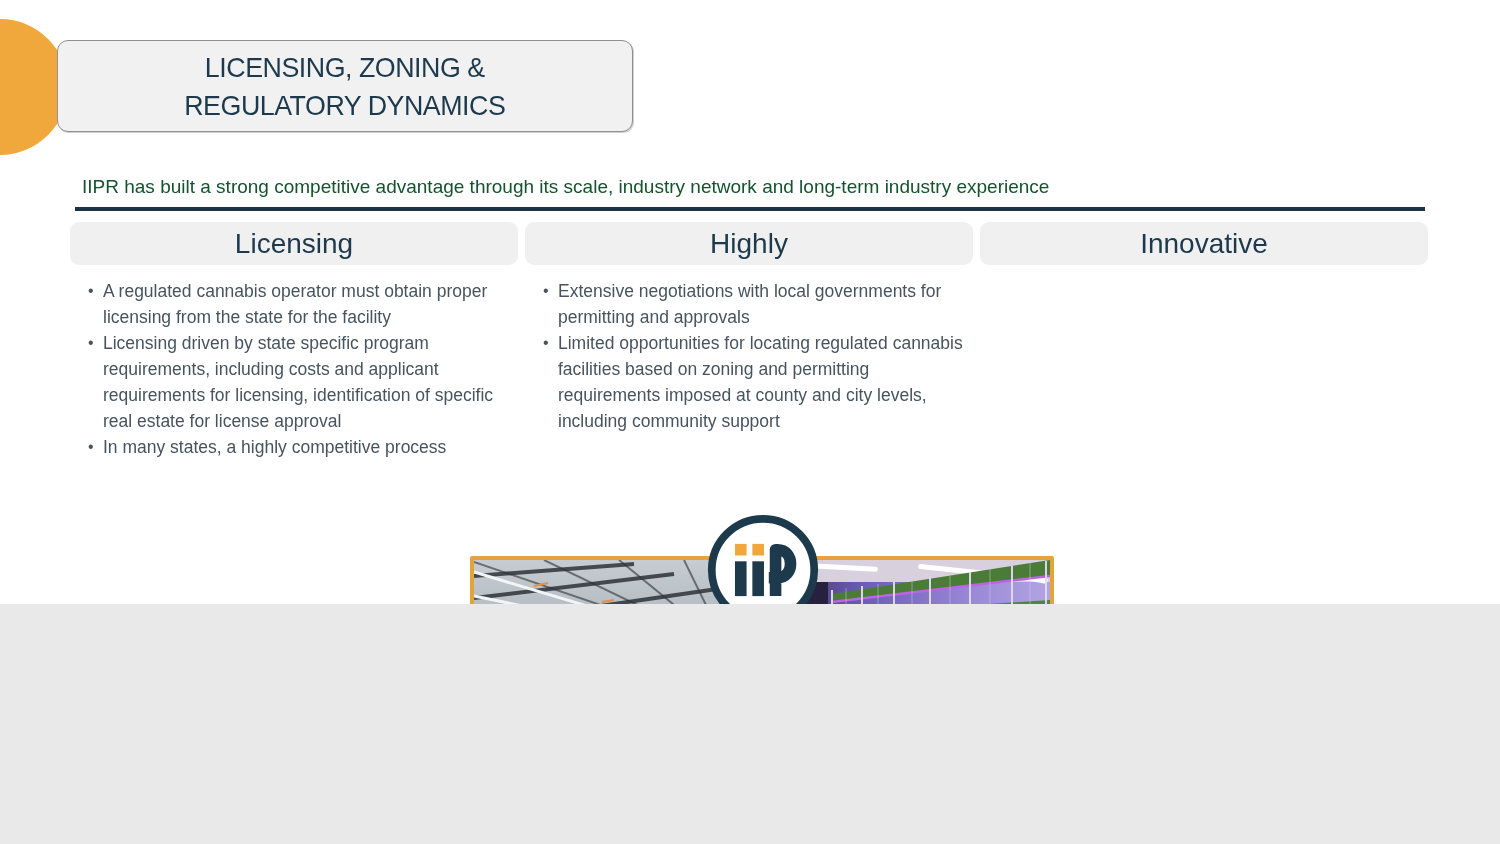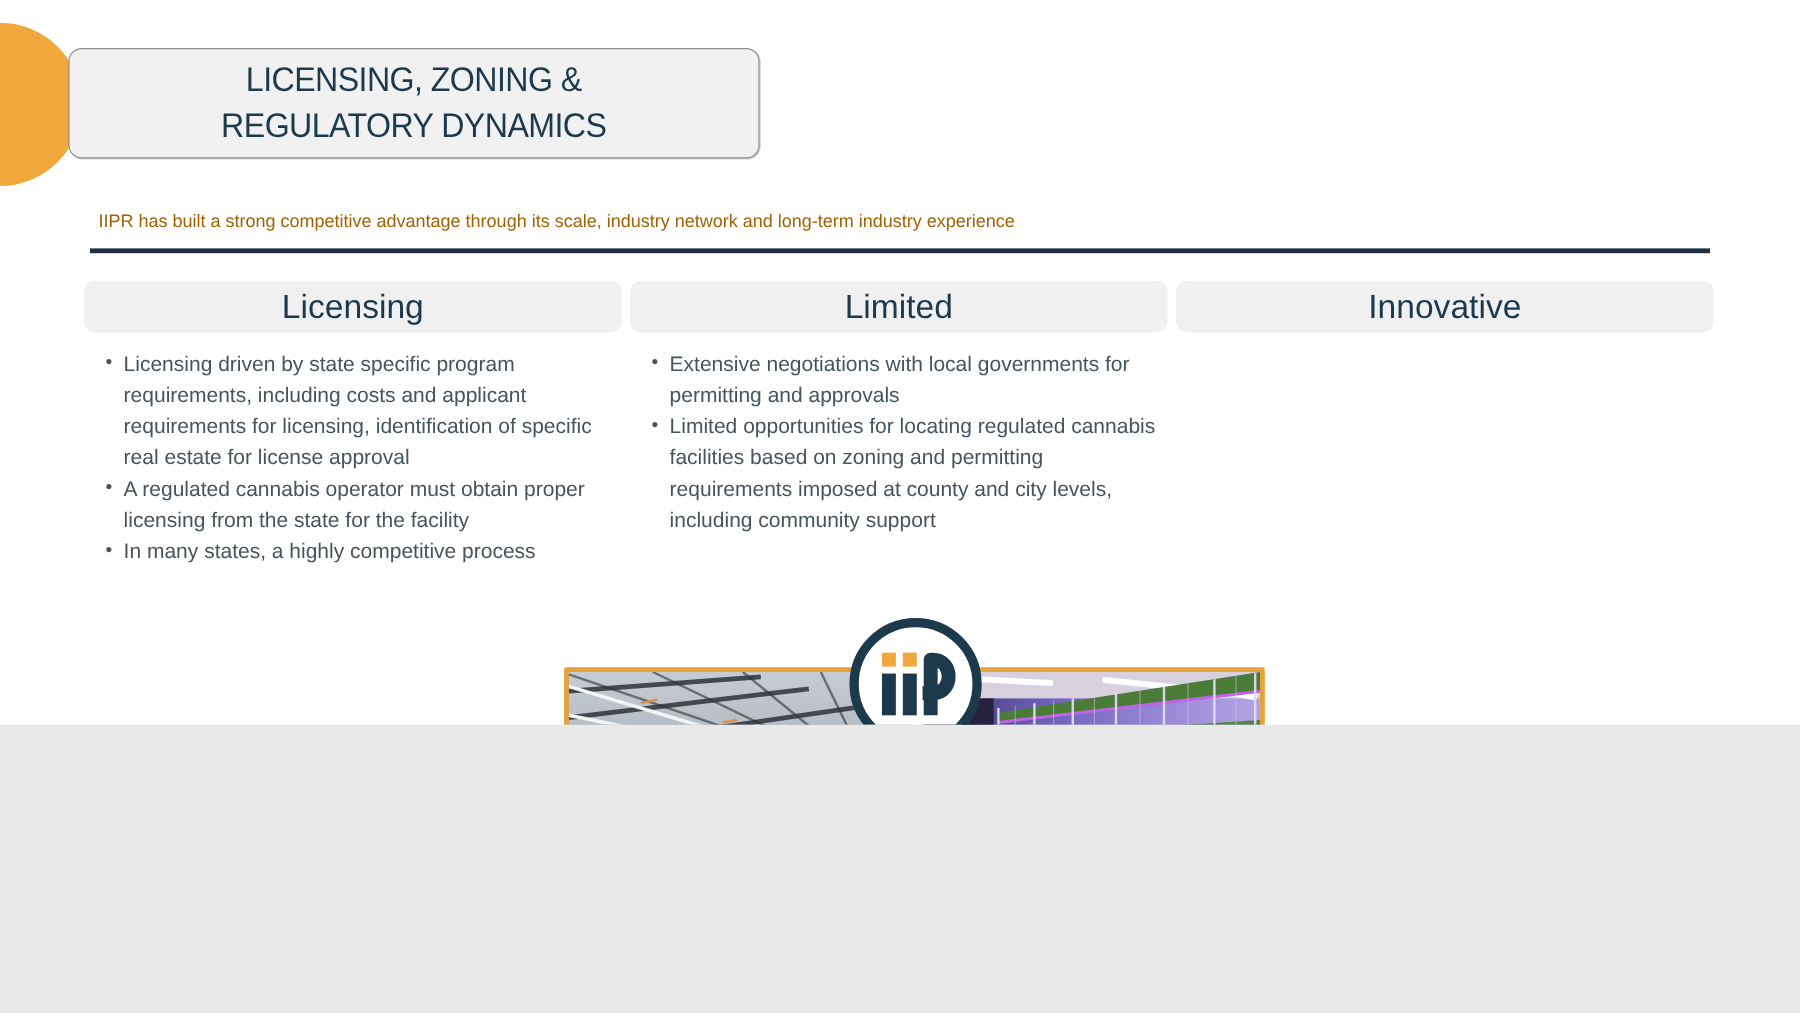--- a/index.html
+++ b/index.html
@@ -17,28 +17,28 @@
     position:absolute;left:57px;top:40px;width:576px;height:92px;
     background:#F1F1F2;border:1.5px solid #8E9092;border-radius:11px;
     box-sizing:border-box;display:flex;align-items:center;justify-content:center;
     box-shadow:1px 1px 0 rgba(120,120,120,.35);
   }
   .title-text{
     text-align:center;color:#1D3A4D;font-size:28.5px;line-height:38px;
     letter-spacing:-0.5px;transform:scaleX(0.94);white-space:nowrap;
   }
   .subtitle{
-    position:absolute;left:82px;top:176px;font-size:15px;color:#a16207;
+    position:absolute;left:82px;top:176px;font-size:19px;color:#14532d;
   }
   .rule{
     position:absolute;left:75px;top:207px;width:1350px;height:3.5px;background:#1D3344;
   }
   
   .columns{
-    position:absolute;left:70px;top:234px;width:1358px;display:flex;gap:7px;
+    position:absolute;left:70px;top:222px;width:1358px;display:flex;gap:7px;
   }
   .column{width:448px;box-sizing:border-box;}
   .col-header{
     height:43px;background:#F0F0F1;border-radius:9px;display:flex;
     align-items:center;justify-content:center;font-size:28px;color:#1D3A4D;
   }
   .col-bullets{
     margin:13px 0 0 0;padding:0 6px 0 17px;list-style:none;
   }
   .col-bullets li{
@@ -81,28 +81,28 @@
   </div>
 
   <div class="subtitle">IIPR has built a strong competitive advantage through its scale, industry network and long-term industry experience</div>
   <div class="rule"></div>
 
   <div class="columns">
 
     <div class="column">
       <div class="col-header">Licensing</div>
       <ul class="col-bullets">
+        <li>A regulated cannabis operator must obtain proper licensing from the state for the facility</li>
         <li>Licensing driven by state specific program requirements, including costs and applicant requirements for licensing, identification of specific real estate for license approval</li>
-        <li>A regulated cannabis operator must obtain proper licensing from the state for the facility</li>
         <li>In many states, a highly competitive process</li>
       </ul>
     </div>
 
     <div class="column">
-      <div class="col-header">Limited</div>
+      <div class="col-header">Highly</div>
       <ul class="col-bullets">
         <li>Extensive negotiations with local governments for permitting and approvals</li>
         <li>Limited opportunities for locating regulated cannabis facilities based on zoning and permitting requirements imposed at county and city levels, including community support</li>
       </ul>
     </div>
 
     <div class="column">
       <div class="col-header">Innovative</div>
       <ul class="col-bullets">
       </ul>

